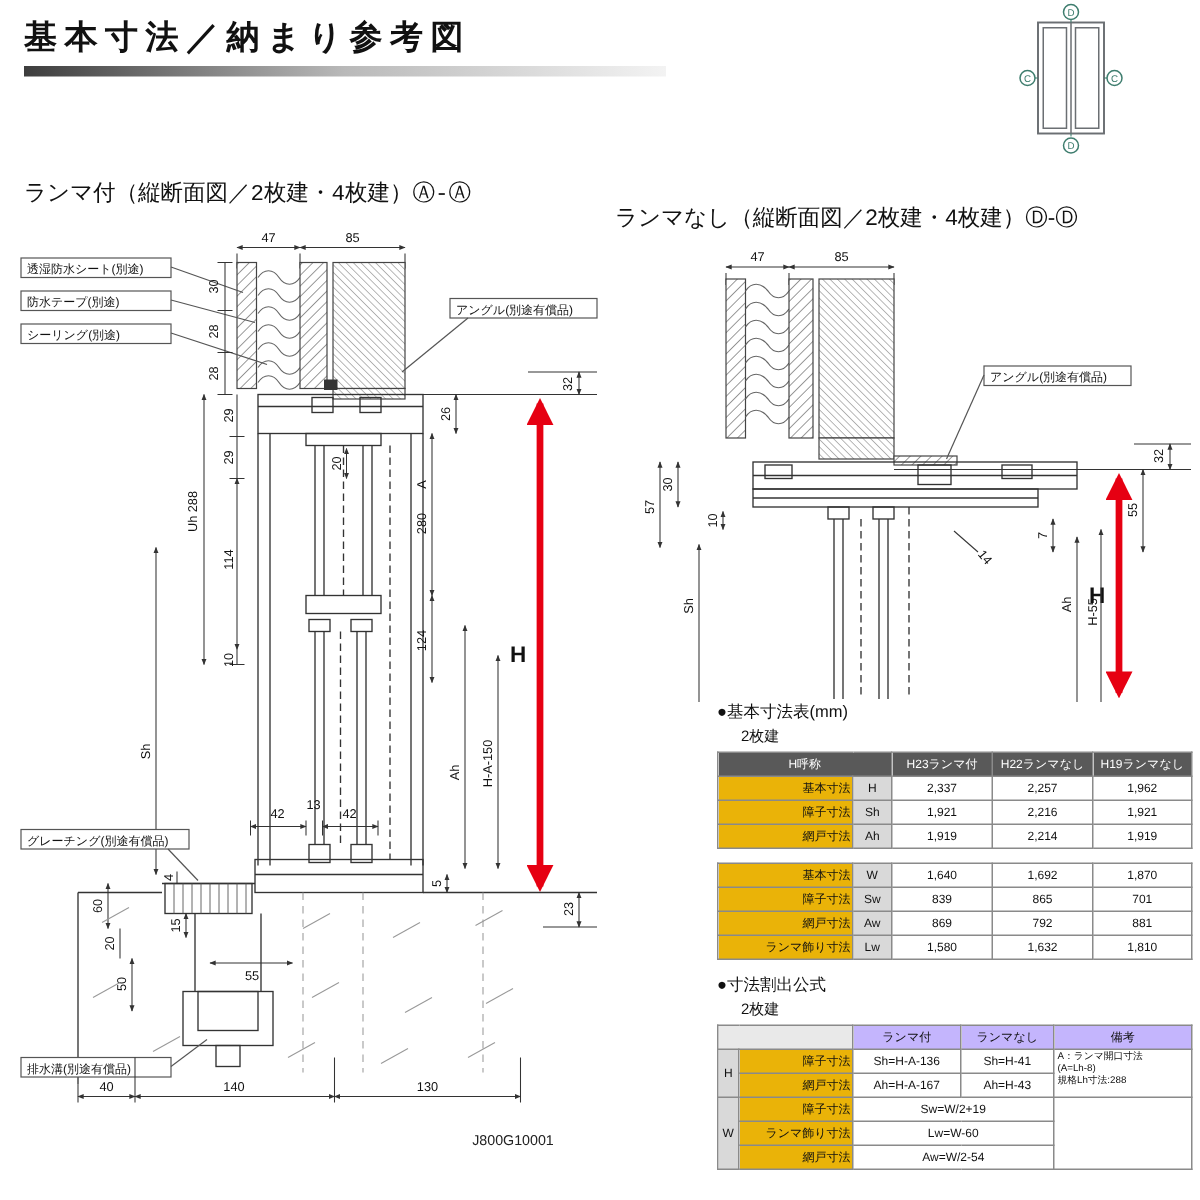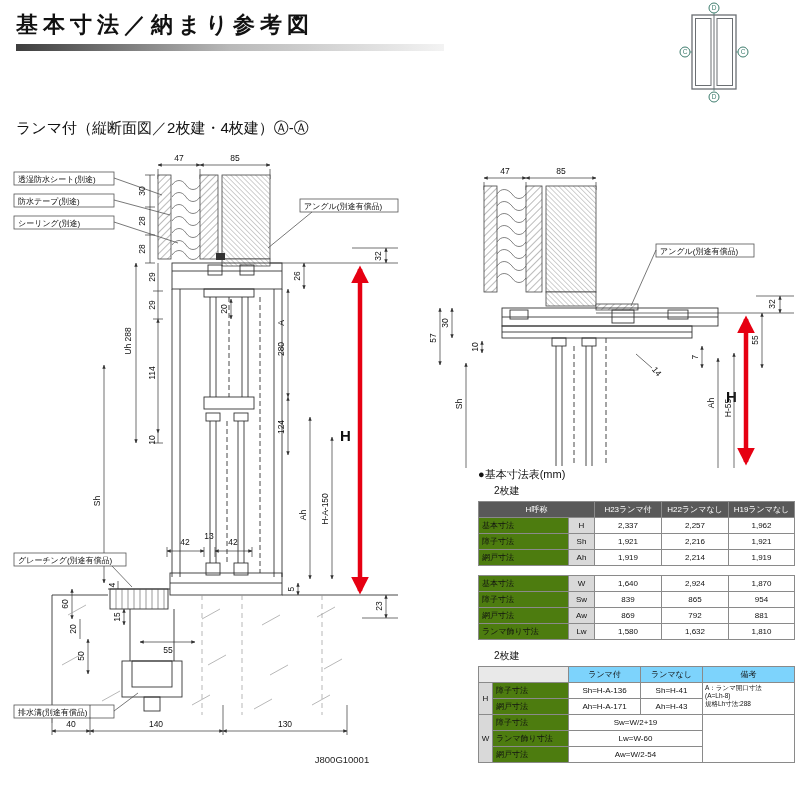--- a/index.html
+++ b/index.html
@@ -1,20 +1,20 @@
 <!DOCTYPE html>
 <html><head>
 <meta charset="utf-8">
 <style>
   *{margin:0;padding:0;box-sizing:border-box;}
   html,body{width:800px;height:800px;background:#fff;font-family:"Liberation Sans",sans-serif;color:#111;overflow:hidden;}
   .page{position:absolute;inset:0;width:800px;height:780px;}
   .main-title{position:absolute;left:16px;top:10px;font-size:22px;font-weight:bold;letter-spacing:5px;}
   .title-bar{position:absolute;left:16px;top:44px;width:428px;height:7px;background:linear-gradient(to right,#3d3d3d,#b9b9b9,#f3f3f3);}
-  .ldraw-title{position:absolute;left:16px;top:119px;font-size:15px;}
+  .ldraw-title{position:absolute;left:16px;top:119px;font-size:15px;font-family:Liberation Mono, monospace;}
   .rdraw-title{position:absolute;left:410px;top:136px;font-size:15px;}
   .ldraw{position:absolute;left:12px;top:145px;}
   .rdraw{position:absolute;left:406px;top:158px;}
   .winicon{position:absolute;left:678px;top:2px;}
   svg text{font-family:"Liberation Sans",sans-serif;font-size:8.5px;fill:#111;}
   svg .dim line{stroke:#333;stroke-width:.7;}
   svg .dim text{text-anchor:middle;}
   svg .callout rect{fill:#fff;stroke:#555;stroke-width:.8;}
   svg .callout text{font-size:8px;text-anchor:start;}
   svg .callout line{stroke:#555;stroke-width:.8;}
@@ -25,23 +25,23 @@
   svg .gnd line{stroke:#999;stroke-width:.7;}
   .mark circle{fill:#fff;stroke:#3e7d6e;stroke-width:1;}
   .mark text{font-size:6.5px;fill:#3e7d6e;text-anchor:middle;}
   .drawno{font-size:9.5px;fill:#222;text-anchor:middle;}
   .tables{position:absolute;left:478px;top:464px;width:320px;}
   .tbl-title{font-size:11px;font-weight:normal;margin:3px 0 2px;}
   .tbl-sub{font-size:10px;margin:2px 0 3px 16px;}
   .tables table{border-collapse:collapse;width:316px;table-layout:fixed;margin-bottom:9px;}
   .tables td,.tables th{border:1px solid #8a8a8a;font-size:8px;padding:2px 1px;text-align:center;font-weight:normal;overflow:hidden;white-space:nowrap;}
   .tables th.dark{background:#595959;color:#fff;margin-top:36px;}
-  .tables td.lab{background:#4d7c0f;text-align:left;padding-left:3px;}
+  .tables td.lab{background:#eab308;text-align:right;padding-left:3px;}
   .tables td.sym{background:#d9d9d9;}
-  .tables th.mid{background:#7dd3fc;}
+  .tables th.mid{background:#c4b5fd;}
   .tables th.blank{background:#e9e9e9;}
   .tables td.grp{background:#d9d9d9;}
   .tables td.note{font-size:6.5px;text-align:left;padding:1px 2px;white-space:normal;line-height:1.25;vertical-align:top;}
 </style>
 </head>
 <body>
 
 <div class="page">
 
   <div class="main-title">基本寸法／納まり参考図</div>
@@ -64,20 +64,21 @@
       <circle cx="36" cy="95" r="5"></circle>
         <text x="36" y="97.4">D</text>
       <circle cx="7" cy="50" r="5"></circle>
         <text x="7" y="52.4">C</text>
       <circle cx="65" cy="50" r="5"></circle>
         <text x="65" y="52.4">C</text>
     </g>
   </svg>
 
   <div class="ldraw-title">ランマ付（縦断面図／2枚建・4枚建）Ⓐ-Ⓐ</div>
+  <div class="rdraw-title">ランマなし（縦断面図／2枚建・4枚建）Ⓓ-Ⓓ</div>
 
   <svg class="ldraw" width="390" height="650" viewBox="0 0 390 650">
     <defs>
       <pattern id="h1" patternUnits="userSpaceOnUse" width="5" height="5" patternTransform="rotate(45)">
         <rect width="5" height="5" fill="#fff"></rect>
           <line x1="0" y1="0" x2="0" y2="5" stroke="#777" stroke-width="1"></line>
       </pattern>
       <pattern id="h2" patternUnits="userSpaceOnUse" width="3.5" height="3.5" patternTransform="rotate(-45)">
         <rect width="3.5" height="3.5" fill="#fff"></rect>
           <line x1="0" y1="0" x2="0" y2="3.5" stroke="#888" stroke-width=".8"></line>
@@ -463,47 +464,48 @@
           <col style="width:26px">
           <col style="width:67px">
           <col style="width:67px">
           <col style="width:66px">
         </colgroup>
       <tbody>
       <tr>
         <td class="lab">基本寸法</td>
         <td class="sym">W</td>
         <td>1,640</td>
-        <td>2,924</td>
+        <td>1,692</td>
         <td>1,870</td>
       </tr>
       <tr>
         <td class="lab">障子寸法</td>
         <td class="sym">Sw</td>
         <td>839</td>
         <td>865</td>
-        <td>954</td>
+        <td>701</td>
       </tr>
       <tr>
         <td class="lab">網戸寸法</td>
         <td class="sym">Aw</td>
         <td>869</td>
         <td>792</td>
         <td>881</td>
       </tr>
       <tr>
         <td class="lab">ランマ飾り寸法</td>
         <td class="sym">Lw</td>
         <td>1,580</td>
         <td>1,632</td>
         <td>1,810</td>
       </tr>
     </tbody>
       </table>
 
+    <div class="tbl-title">●寸法割出公式</div>
     <div class="tbl-sub">2枚建</div>
 
     <table>
       <colgroup>
           <col style="width:14px">
           <col style="width:76px">
           <col style="width:72px">
           <col style="width:62px">
           <col style="width:92px">
         </colgroup>
@@ -520,21 +522,21 @@
         <td>Sh=H-A-136</td>
         <td>Sh=H-41</td>
         <td rowspan="2" class="note">
           <div>A：ランマ開口寸法</div>
           <div>(A=Lh-8)</div>
           <div>規格Lh寸法:288</div>
         </td>
       </tr>
       <tr>
         <td class="lab">網戸寸法</td>
-        <td>Ah=H-A-171</td>
+        <td>Ah=H-A-167</td>
         <td>Ah=H-43</td>
       </tr>
       <tr>
         <td rowspan="3" class="grp">W</td>
         <td class="lab">障子寸法</td>
         <td colspan="2">Sw=W/2+19</td>
         <td rowspan="3" class="note"></td>
       </tr>
       <tr>
         <td class="lab">ランマ飾り寸法</td>

